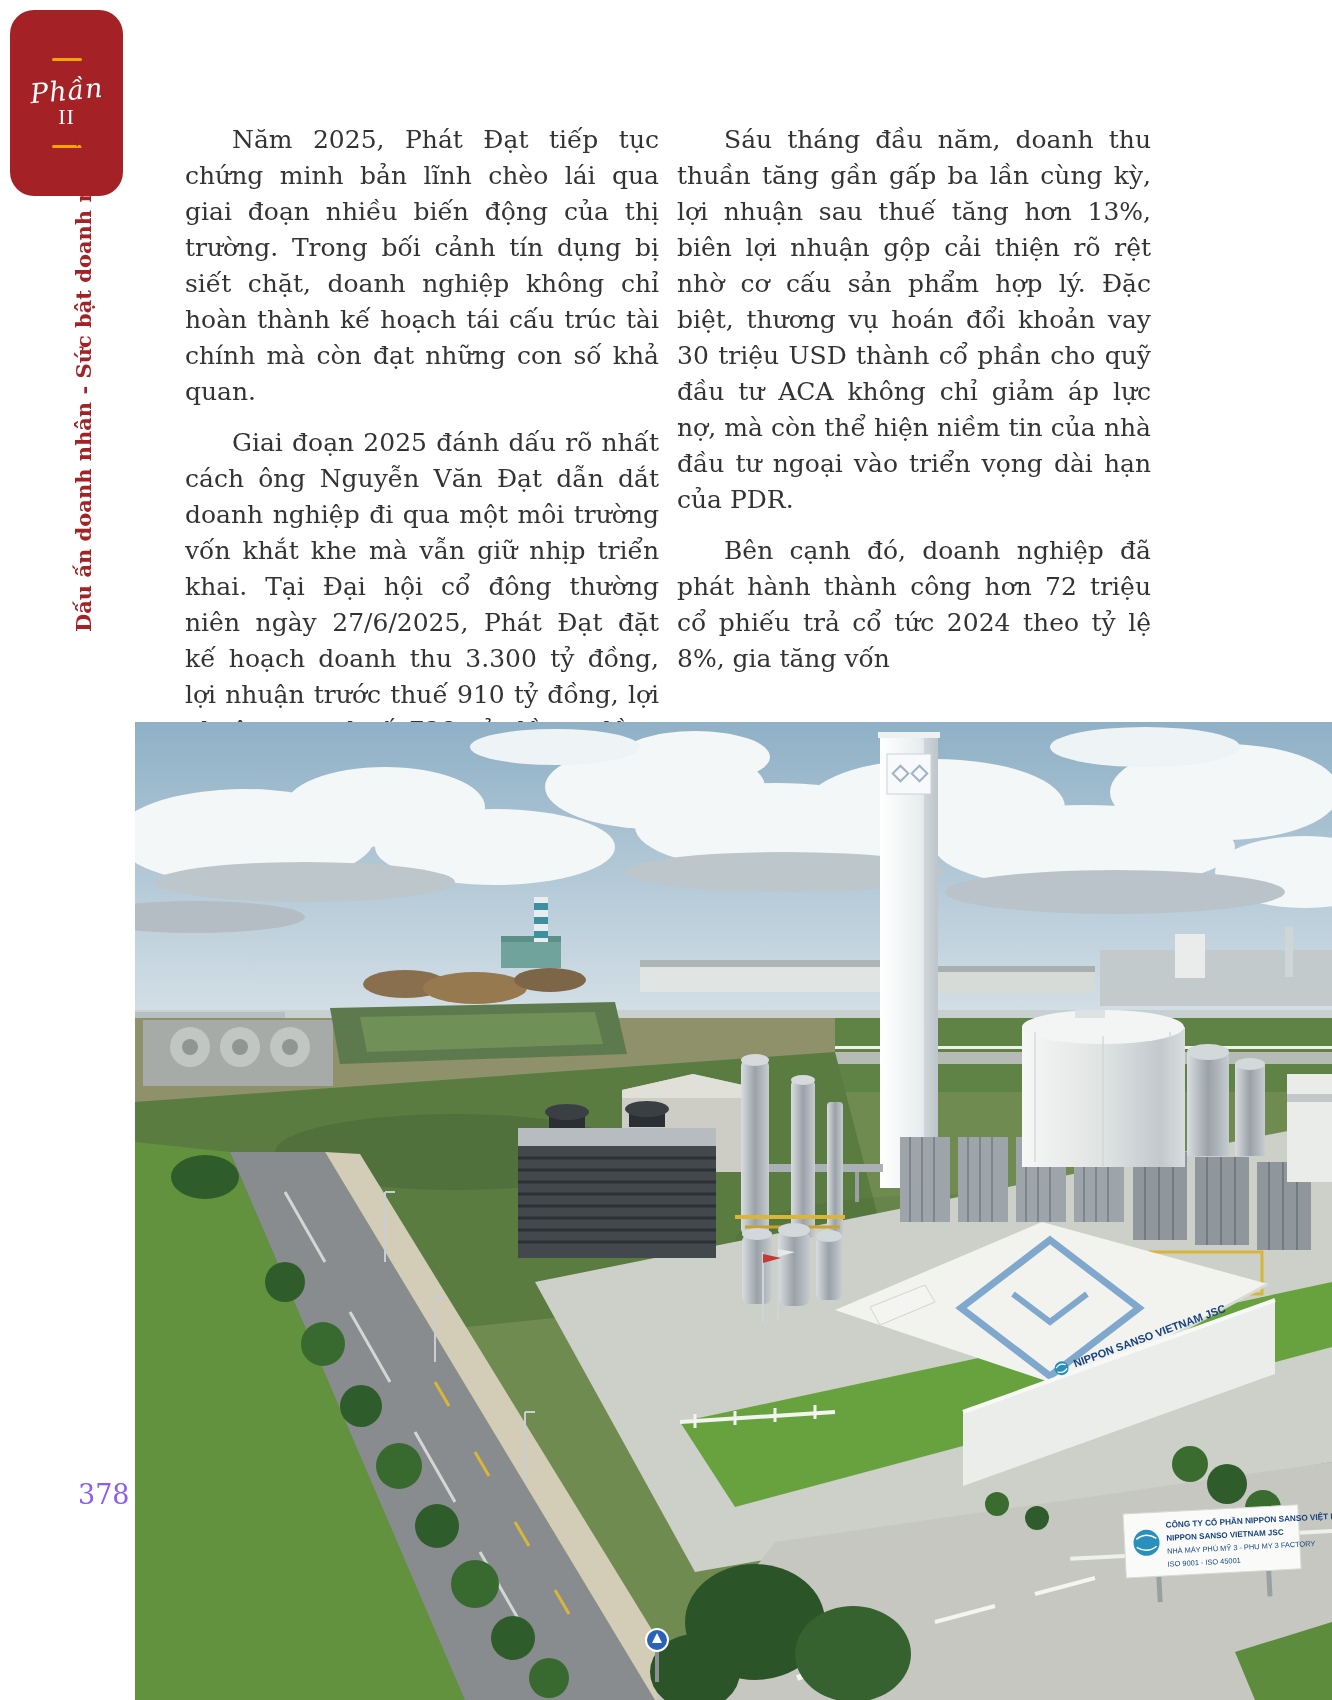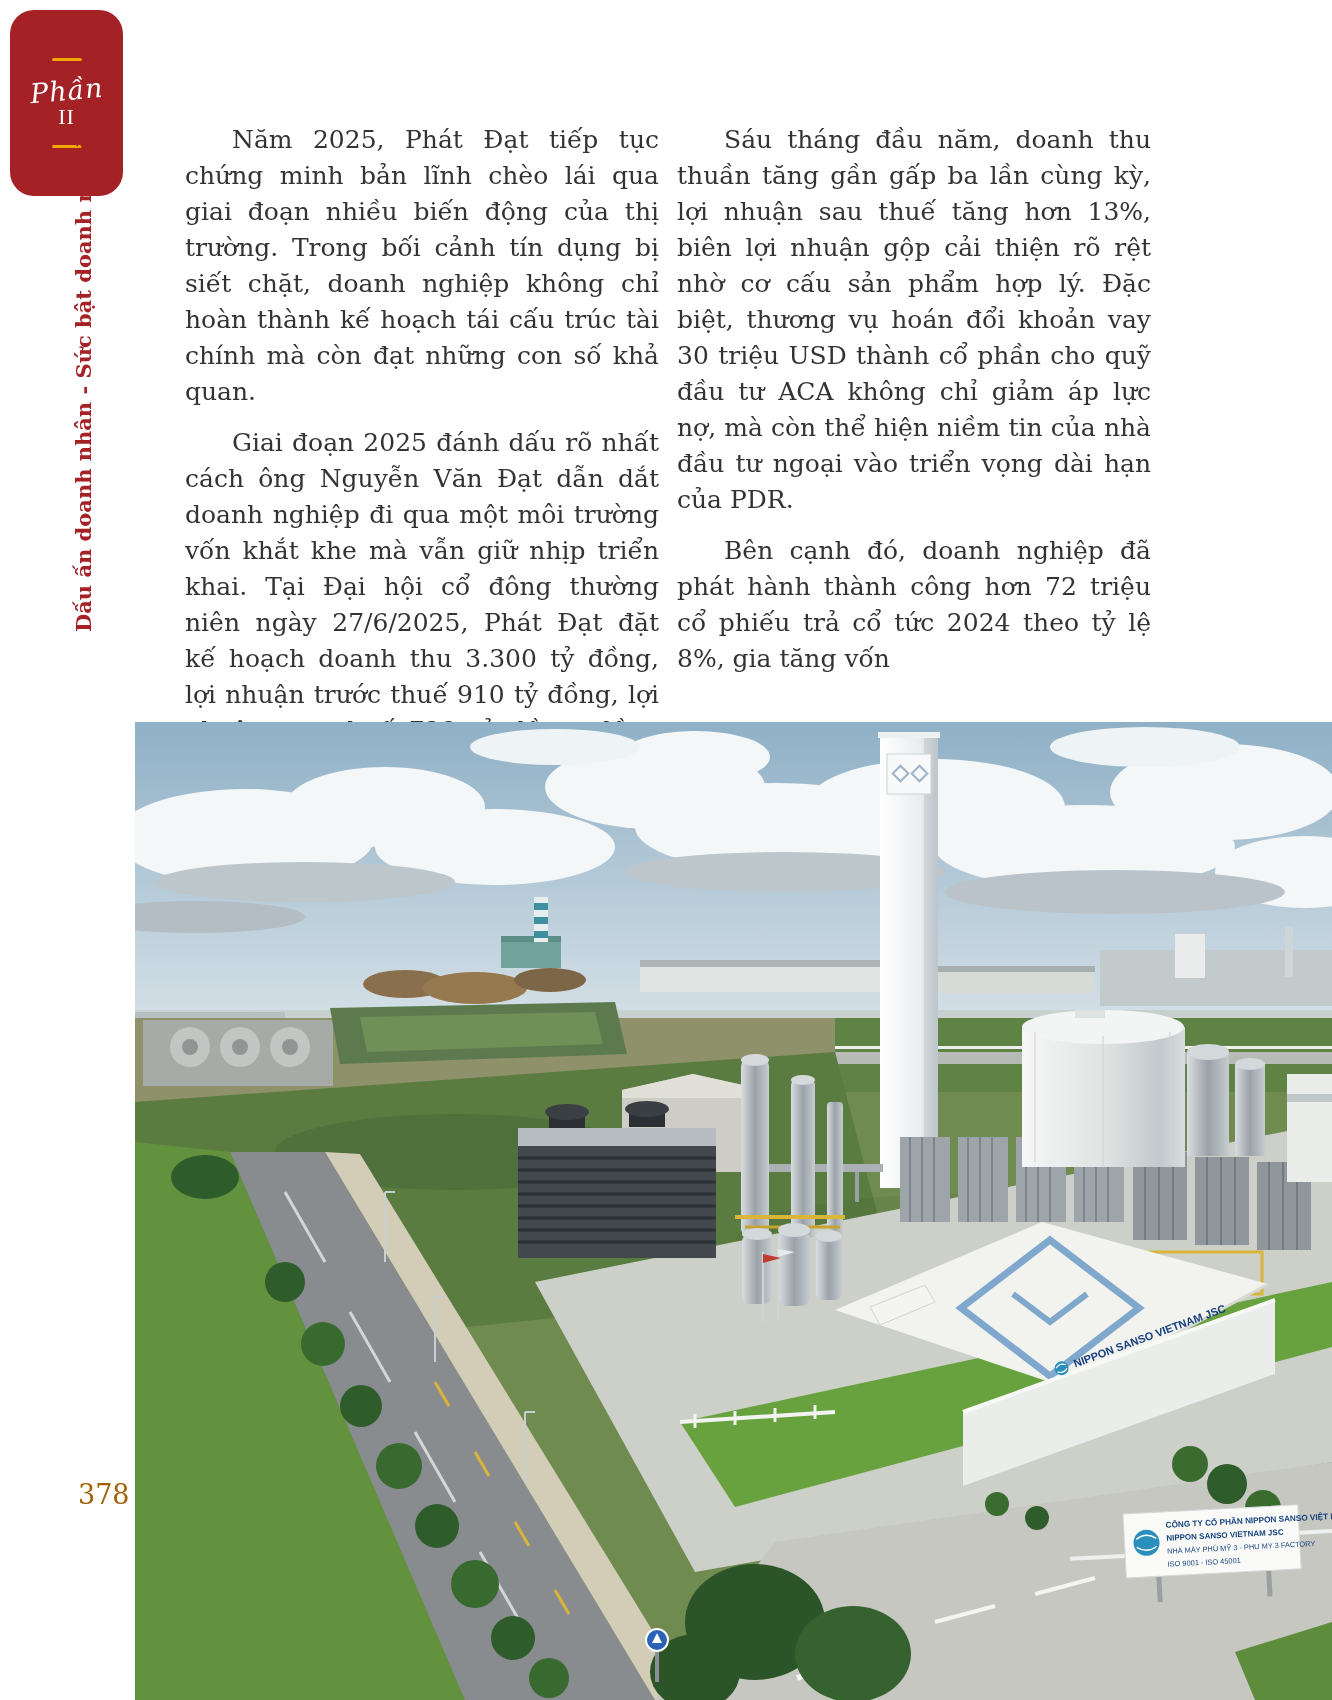--- a/index.html
+++ b/index.html
@@ -21,21 +21,21 @@
   .side-text{position:absolute;left:-136px;top:397px;width:440px;height:30px;line-height:30px;
              text-align:center;transform:rotate(-90deg);color:#a42125;font-weight:700;
              font-size:21px;white-space:nowrap;}
 
   
   .columns{position:absolute;left:185px;top:122px;width:982px;display:flex;gap:18px;}
   .col{width:474px;color:#333333;font-size:25px;line-height:36px;text-align:justify;}
   .col p{margin:0 0 15px 0;text-indent:47px;}
 
   
-  .page-number{position:absolute;left:78px;top:1479px;font-size:27px;color:#a16207;}
+  .page-number{position:absolute;left:78px;top:1479px;font-size:27px;color:#8b5cf6;}
 
   
   .photo{position:absolute;left:135px;top:722px;width:1197px;height:978px;overflow:hidden;background:#cfdbe3;}
   .photo svg{display:block;width:1197px;height:978px;}
 </style>
 </head>
 <body>
 
 <div class="page">
 

